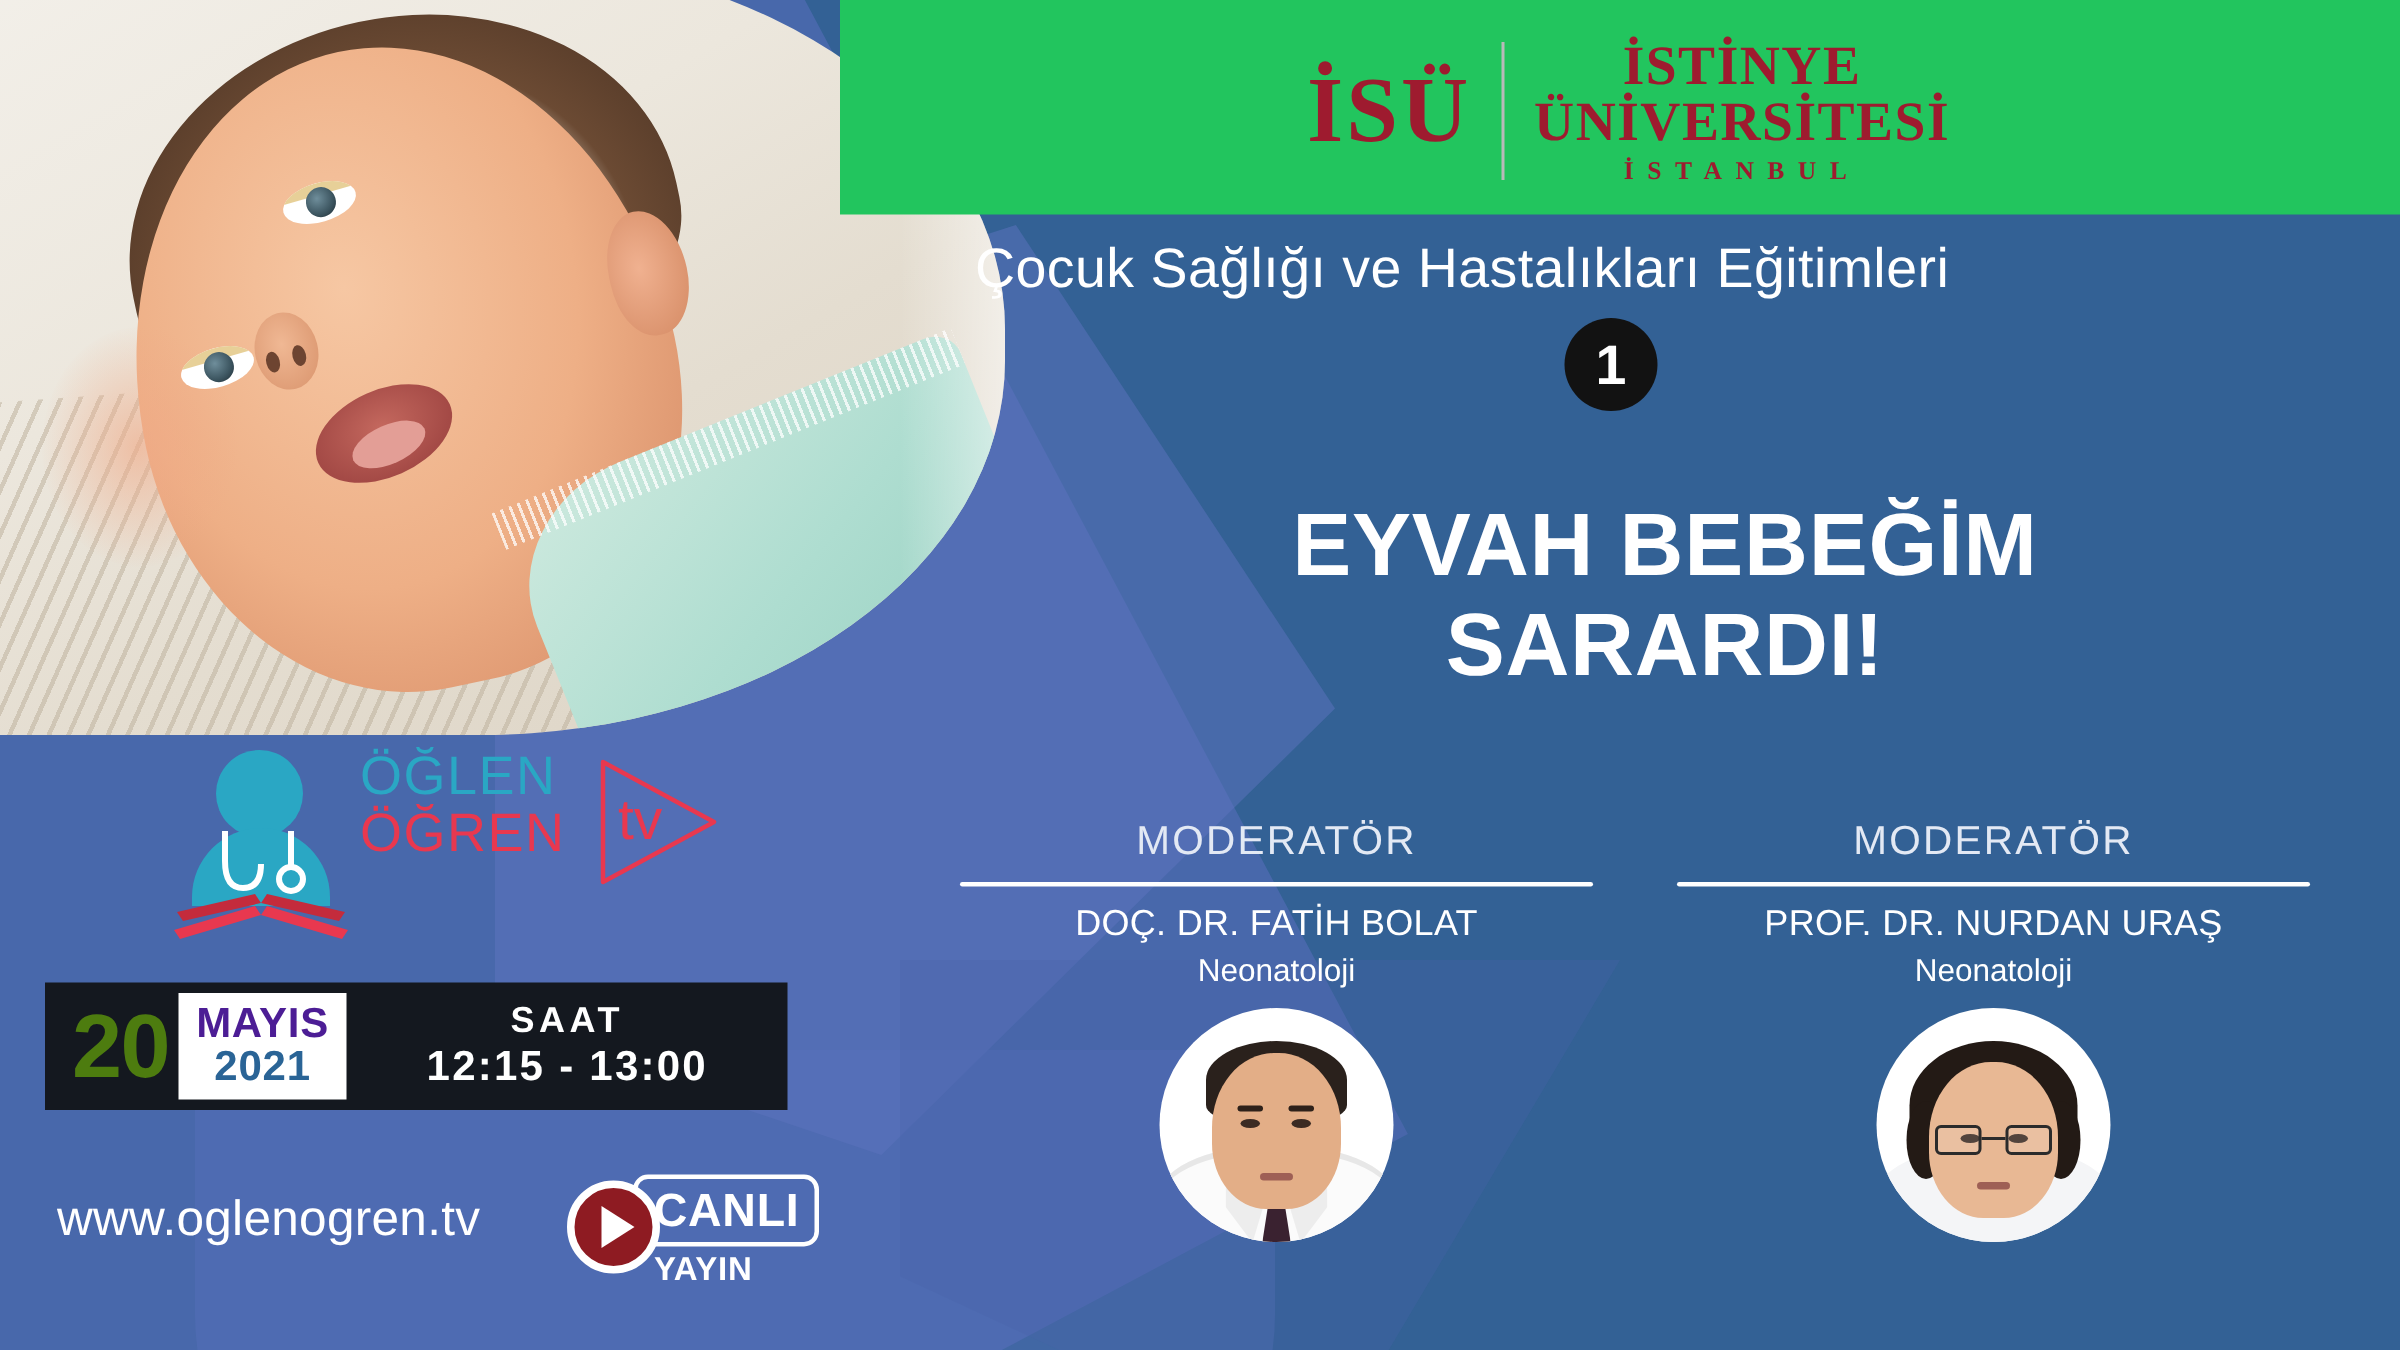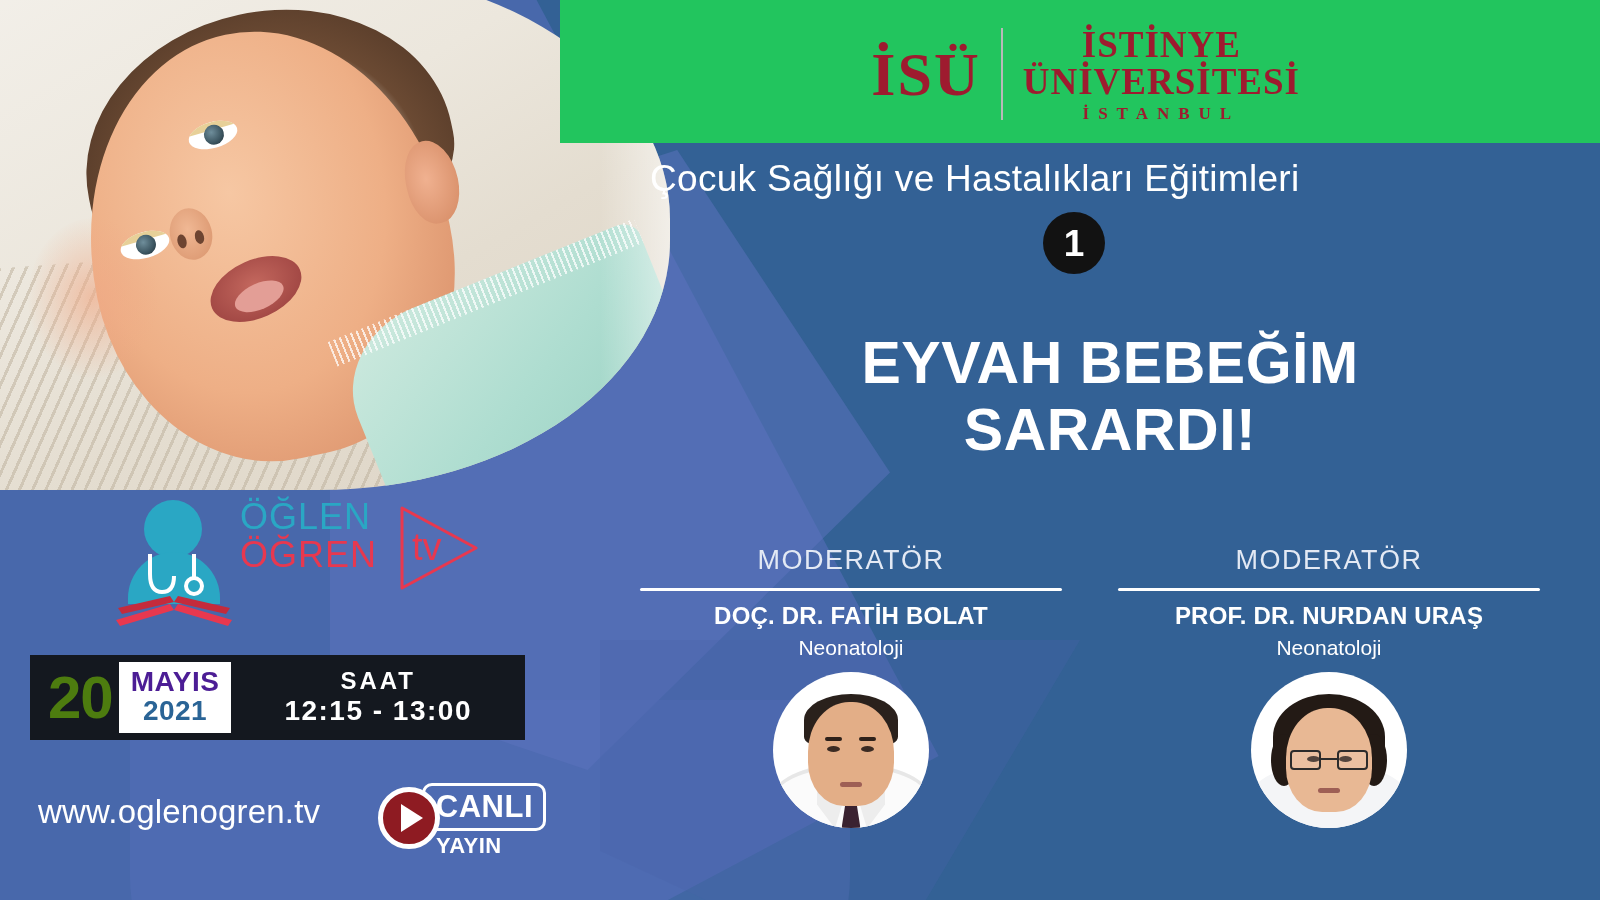--- a/index.html
+++ b/index.html
@@ -200,21 +200,21 @@
   .person { flex:1; text-align:center; }
   .person-role {
     color:#e3e9f4; font-size:27px; font-weight:400;
     letter-spacing:1.5px; line-height:1.1;
   }
   .person-rule {
     width:100%; height:3px; background:#ffffff;
     margin:12px 0 11px 0; border-radius:2px;
   }
   .person-name {
-    color:#ffffff; font-size:24px; font-weight:700;
+    color:#ffffff; font-size:24px; font-weight:400;
     letter-spacing:.2px; line-height:1.15;
   }
   .person-dept {
     color:#ffffff; font-size:21px; font-weight:400;
     margin-top:6px; line-height:1.2;
   }
   .person-photo {
     width:156px; height:156px; border-radius:50%;
     margin:12px auto 0; overflow:hidden; position:relative;
     background:#ffffff;

